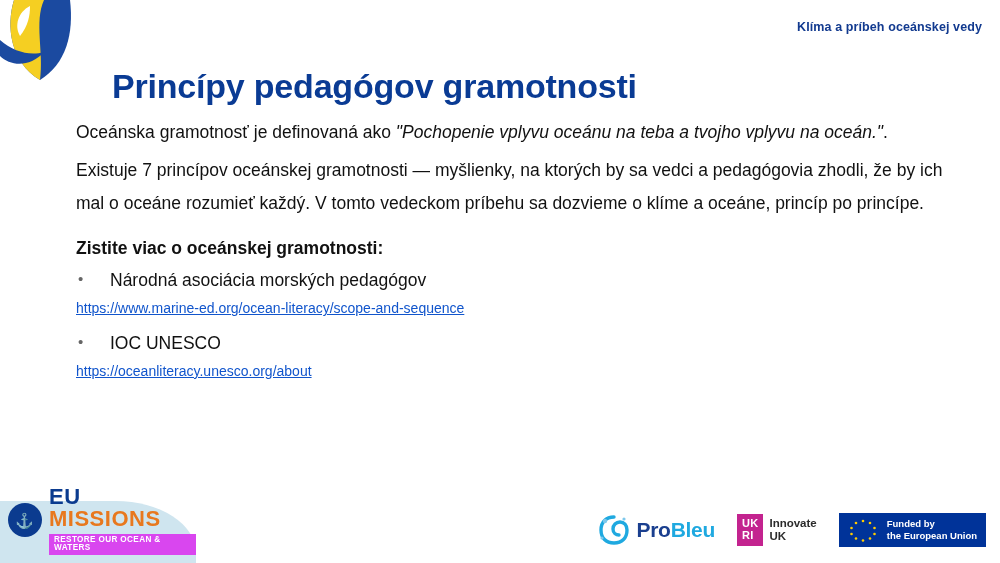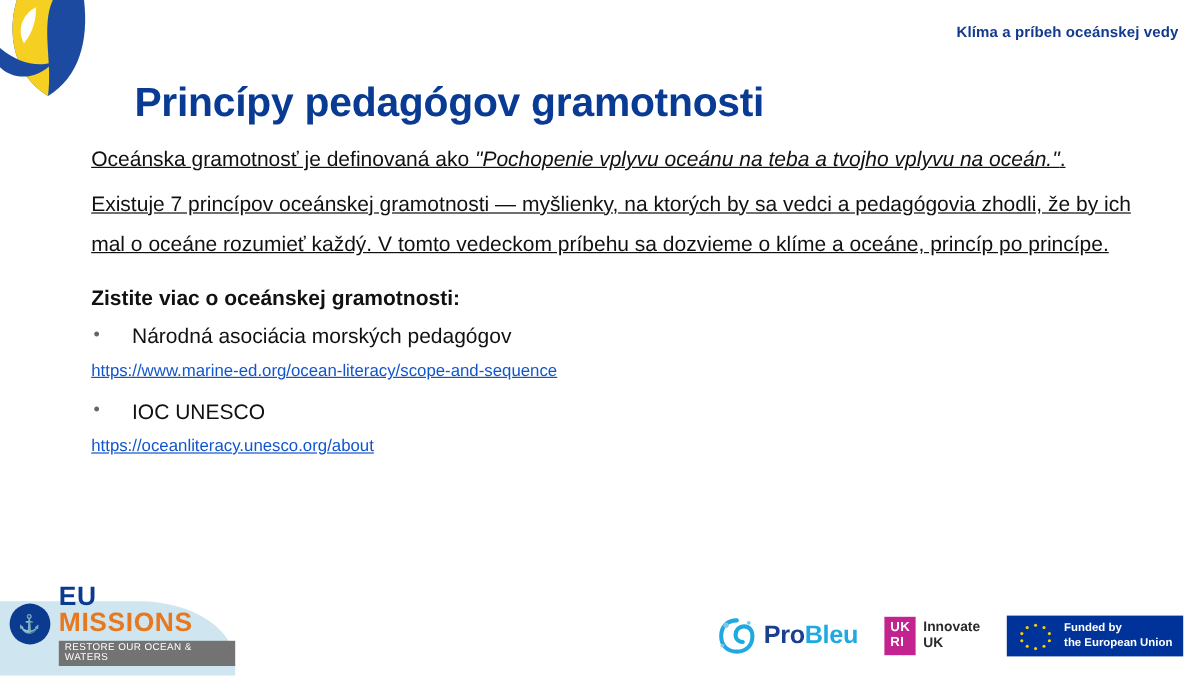--- a/index.html
+++ b/index.html
@@ -53,21 +53,20 @@
     left: 76px;
     top: 116px;
     width: 880px;
     color: #111111;
   }
   .para {
     font-size: 17.5px;
     line-height: 1.92;
     color: #111111;
     margin: 0 0 2px 0;
-    text-decoration: underline;
   }
   .para.p1 { margin-bottom: 4px; }
   .para em {
     font-style: italic;
   }
   .subhead {
     font-size: 17.5px;
     font-weight: bold;
     color: #111111;
     margin: 14px 0 6px 0;
@@ -155,24 +154,24 @@
     font-size: 22px;
     font-weight: bold;
     letter-spacing: 0.5px;
     color: #0b3b8f;
   }
   .eu-missions .line1 .orange {
     color: #e8781e;
   }
   .eu-missions .line2 {
     margin-top: 4px;
-    background: #737373;
+    background: #d946ef;
     color: #ffffff;
     font-size: 8.2px;
-    font-weight: normal;
+    font-weight: bold;
     letter-spacing: 0.35px;
     padding: 2.5px 5px 2.5px 5px;
   }
 
   
   .footer-logos {
     position: absolute;
     right: 14px;
     bottom: 16px;
     display: flex;

